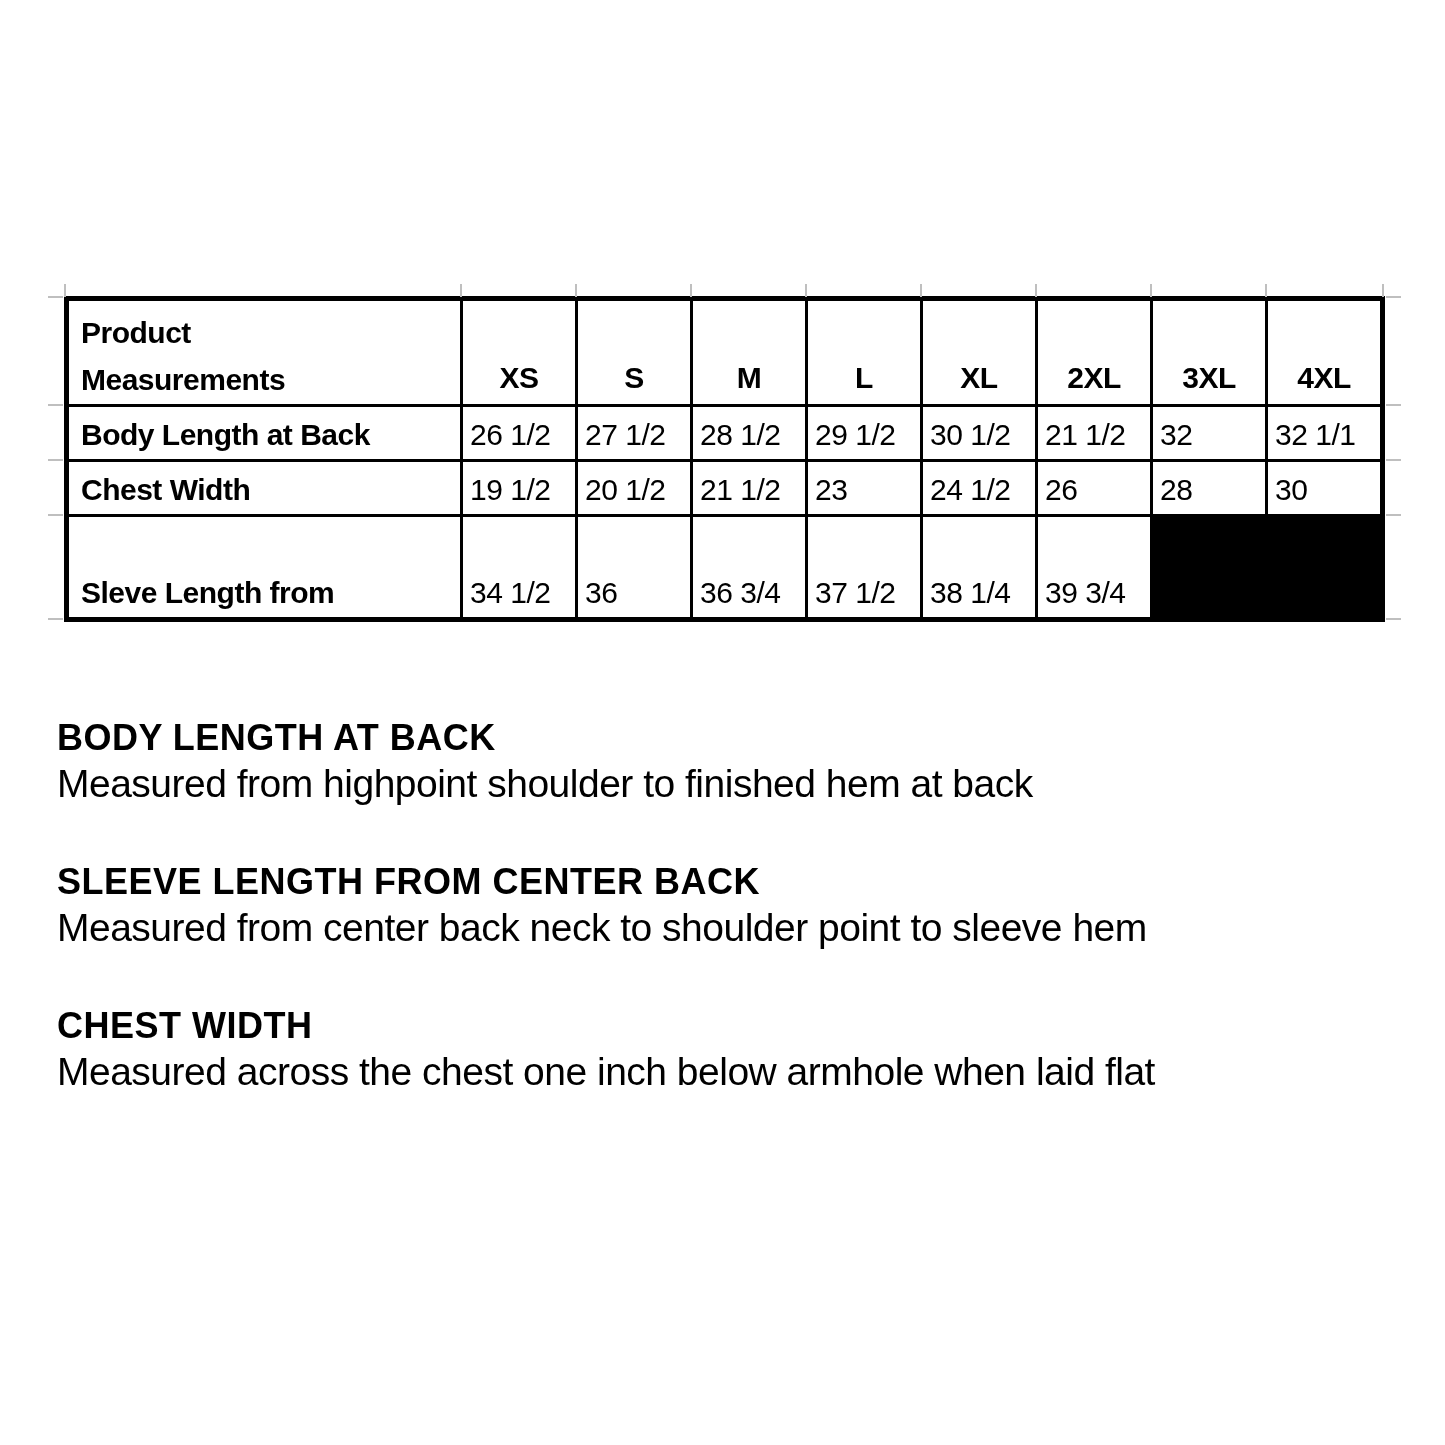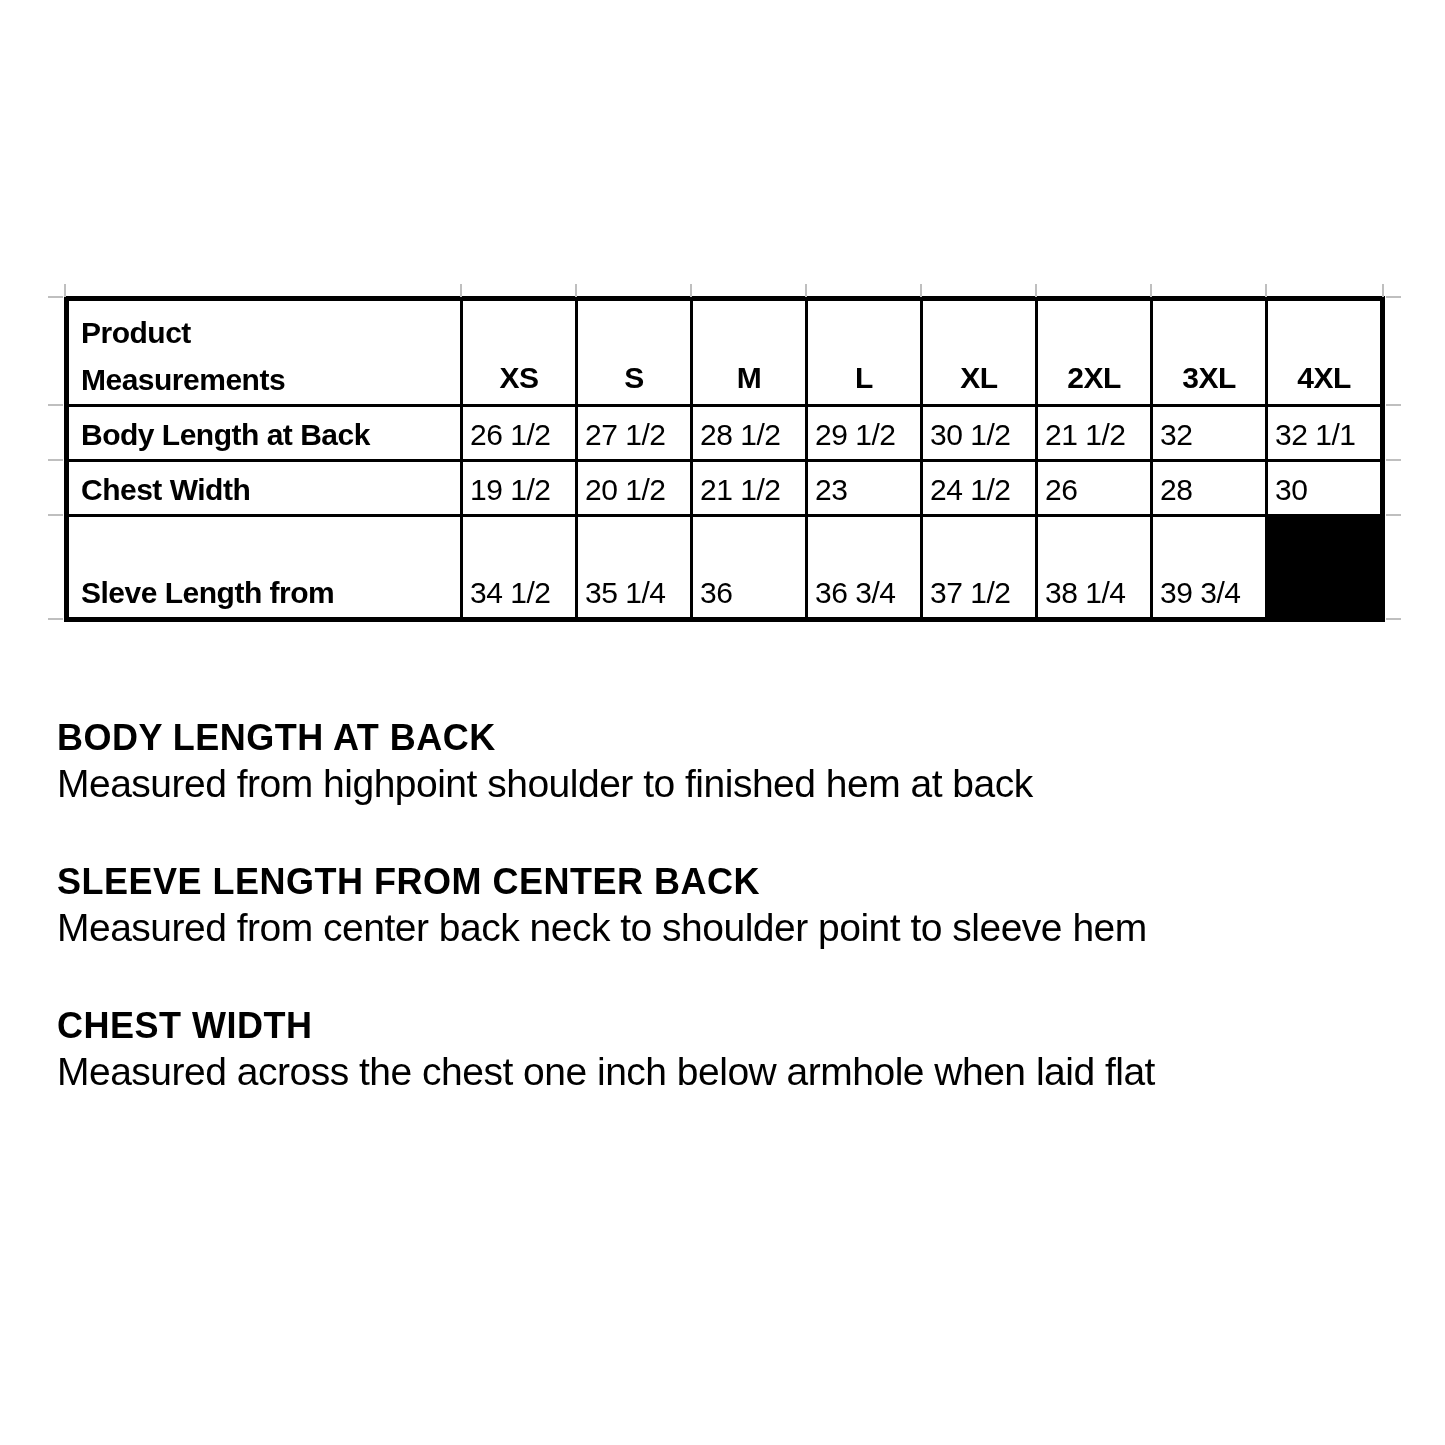--- a/index.html
+++ b/index.html
@@ -93,21 +93,20 @@
     <div class="cell value-cell">23</div>
     <div class="cell value-cell">24 1/2</div>
     <div class="cell value-cell">26</div>
     <div class="cell value-cell">28</div>
     <div class="cell value-cell">30</div>
 
     <div class="cell label-cell">
       <div>Sleve Length from</div>
     </div>
     <div class="cell value-cell">34 1/2</div>
-    <div class="cell value-cell">35 1/4</div>
     <div class="cell value-cell">36</div>
     <div class="cell value-cell">36 3/4</div>
     <div class="cell value-cell">37 1/2</div>
     <div class="cell value-cell">38 1/4</div>
     <div class="cell value-cell">39 3/4</div>
   </div>
 
   <div id="tick-layer">
       <div class="tick v" style="left: 64px;"></div>
       <div class="tick v" style="left: 460px;"></div>

